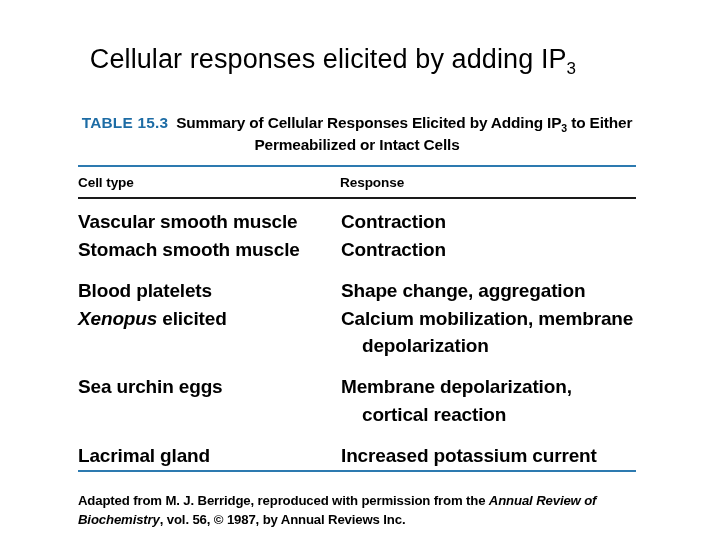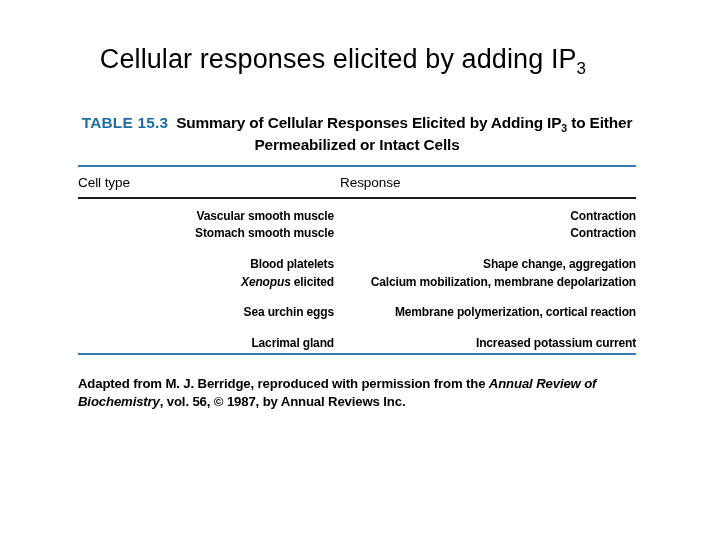--- a/index.html
+++ b/index.html
@@ -13,21 +13,21 @@
     background: #ffffff;
     font-family: "Liberation Sans", sans-serif;
     color: #000000;
     overflow: hidden;
     position: relative;
   }
 
   
   .slide-title {
     position: absolute;
-    left: 14px;
+    left: 4px;
     top: 44px;
     width: 658px;
     text-align: center;
     font-size: 27px;
     font-weight: 400;
     letter-spacing: 0.1px;
     color: #000000;
     white-space: nowrap;
   }
   .slide-title .sub {
@@ -90,44 +90,43 @@
     flex: none;
     padding-right: 6px;
     box-sizing: border-box;
   }
   .thead-row .response,
   .body-row .response {
     flex: 1 1 auto;
   }
   .thead-row .col-head {
     font-size: 13.6px;
-    font-weight: normal;
+    font-weight: bold;
     letter-spacing: -0.1px;
   }
 
   .table-body {
     padding-top: 9px;
   }
   .row-group {
     margin-bottom: 13px;
   }
   .row-group:last-child {
     margin-bottom: 0;
   }
   .body-row {
     display: flex;
     align-items: flex-start;
     line-height: 1.47;
   }
   .body-row .cell-type,
   .body-row .response {
-    font-size: 12px;
+    font-size: 19px;
     font-weight: bold;
     letter-spacing: -0.15px;
-    text-align: right;
   }
   .body-row .response {
     padding-left: 1px;
     text-indent: -21px;
     margin-left: 21px;
   }
   .body-row .cell-type .genus {
     font-style: italic;
   }
 
@@ -187,21 +186,21 @@
       </div>
       <div class="body-row">
         <div class="cell-type"><span class="genus">Xenopus</span><span> elicited</span></div>
         <div class="response">Calcium mobilization, membrane depolarization</div>
       </div>
     </div>
 
     <div class="row-group">
       <div class="body-row">
         <div class="cell-type">Sea urchin eggs</div>
-        <div class="response">Membrane polymerization, cortical reaction</div>
+        <div class="response">Membrane depolarization, cortical reaction</div>
       </div>
     </div>
 
     <div class="row-group">
       <div class="body-row">
         <div class="cell-type">Lacrimal gland</div>
         <div class="response">Increased potassium current</div>
       </div>
     </div>
 

